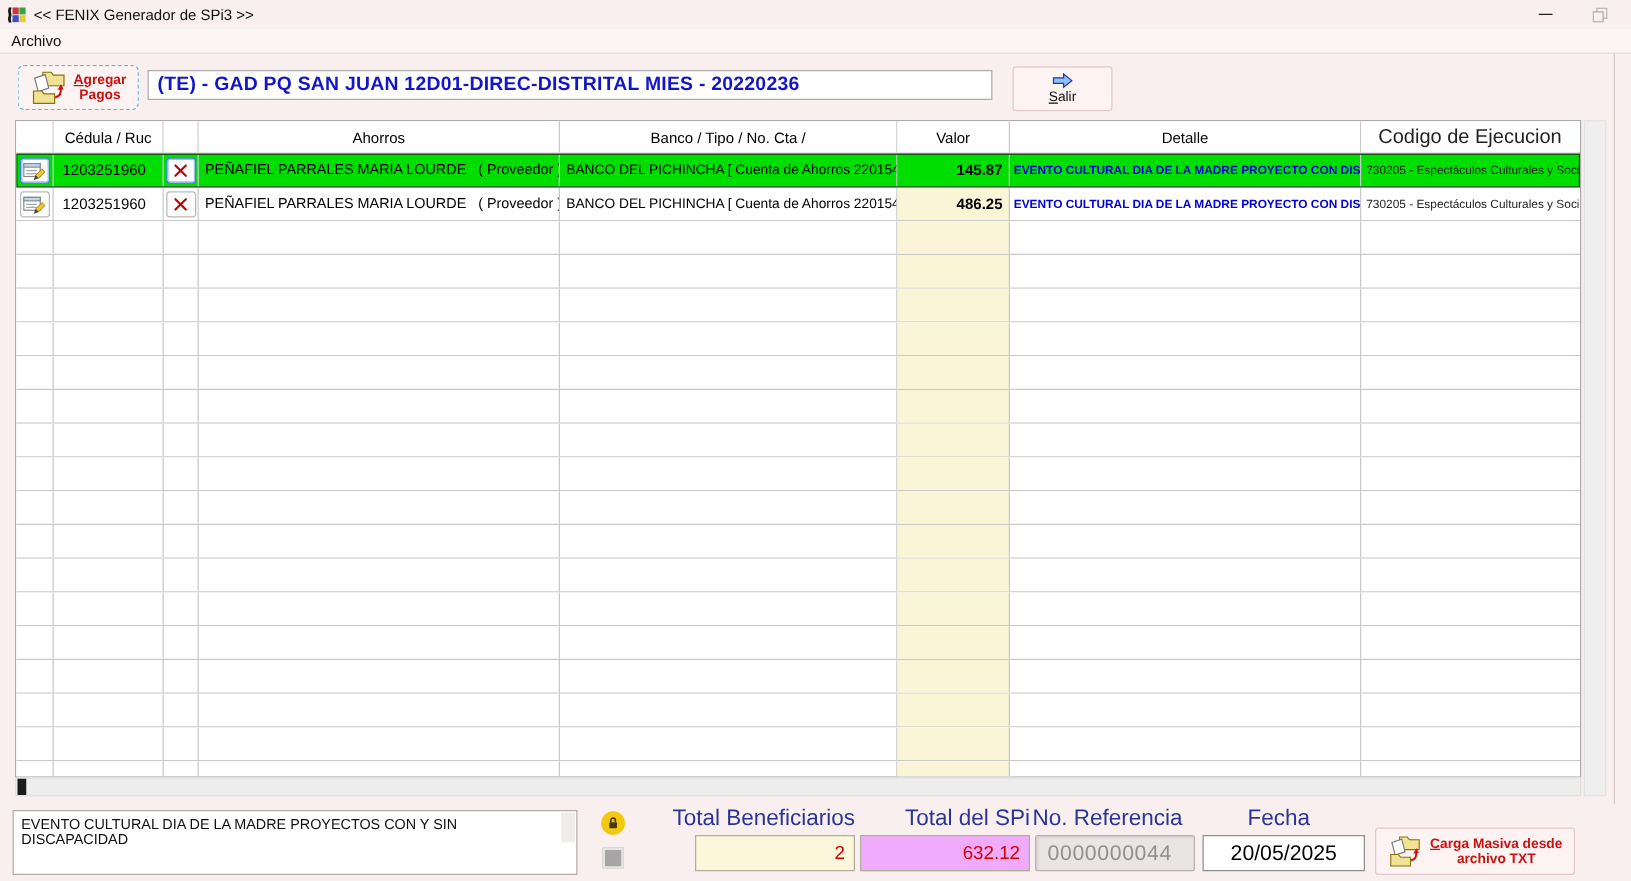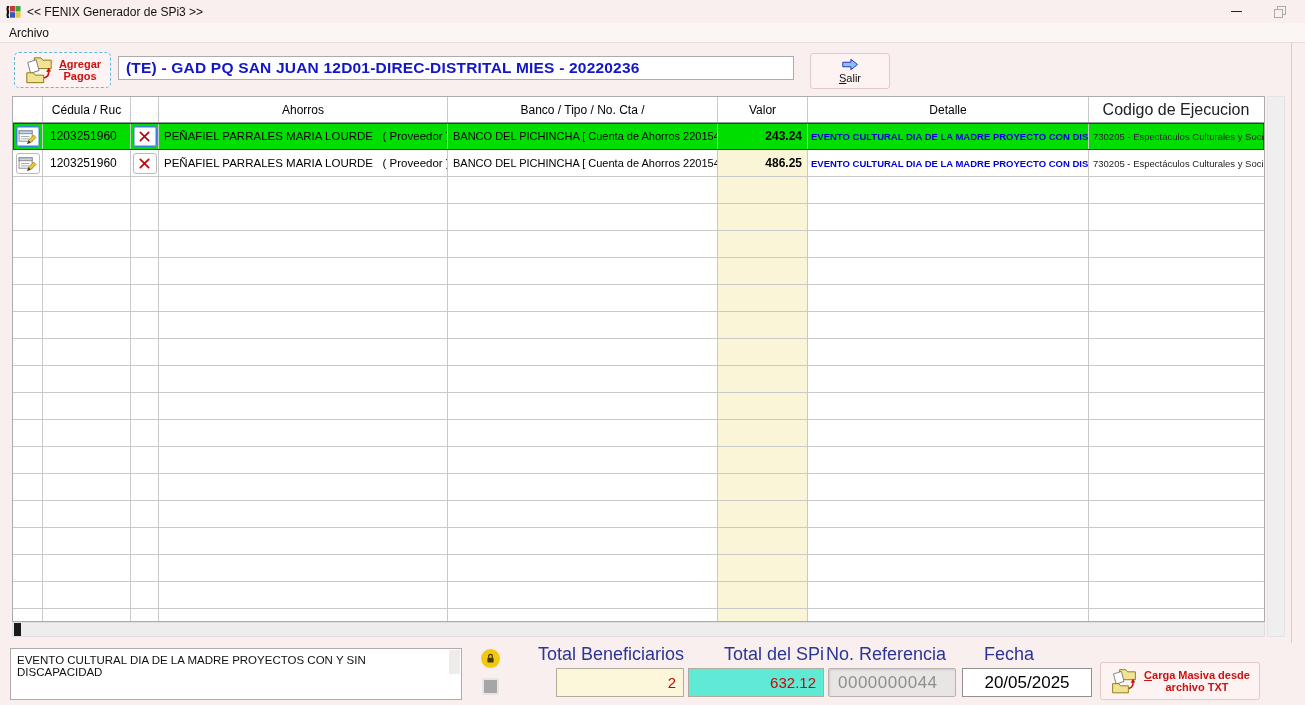--- a/index.html
+++ b/index.html
@@ -56,24 +56,24 @@
   .right-line { position:absolute; left:1291px; top:43px; width:1px; height:600px; background:#D8CCCA; }
   
   .note-box { position:absolute; left:10px; top:648px; width:452px; height:52px; background:#FFF; border:1px solid #B3ABAB; font-size:11.5px; padding:5px 16px 0 6px; color:#111; }
   .note-scroll { position:absolute; right:1px; top:1px; width:11px; height:24px; background:#EFECEC; }
   .lock-badge { position:absolute; left:481px; top:649px; width:19px; height:19px; border-radius:50%; background:#F2C811; display:flex; align-items:center; justify-content:center; }
   .gray-square { position:absolute; left:482px; top:678px; width:17px; height:17px; background:#A6A6A6; border:2px solid #E9E4E4; }
   .f-label { position:absolute; top:644px; height:22px; font-size:18px; color:#2B3596; white-space:nowrap; }
   .lab-benef { left:517px; width:167px; text-align:right; }
   .lab-spi   { left:688px; width:136px; text-align:right; }
   .lab-ref   { left:826px; width:132px; text-align:left; }
-  .lab-fecha { left:945px; width:130px; text-align:center; padding-right:2px; }
+  .lab-fecha { left:998px; width:130px; text-align:left; padding-right:2px; }
   .f-field { position:absolute; top:668px; height:29px; display:flex; align-items:center; }
   .fld-benef { left:556px; width:128px; background:#FCF6DB; border:1px solid #B2AC9C; color:#D40000; font-size:15px; justify-content:flex-end; padding-right:7px; }
-  .fld-spi   { left:688px; width:136px; background:#5eead4; border:1px solid #B2AC9C; color:#D40000; font-size:15px; justify-content:flex-end; padding-right:7px; }
+  .fld-spi   { left:688px; width:136px; background:#f0abfc; border:1px solid #B2AC9C; color:#D40000; font-size:15px; justify-content:flex-end; padding-right:7px; }
   .fld-ref   { left:828px; width:128px; background:#E9E5E5; border:1px solid #B9B2B2; border-radius:2px; box-shadow:inset 1px 1px 2px #D2CBCB; color:#8F8F8F; font-size:17px; padding-left:9px; letter-spacing:0.5px; }
   .fld-fecha { left:962px; width:130px; background:#FFF; border:1px solid #8F8F8F; color:#000; font-size:17px; justify-content:center; }
   .btn-carga { position:absolute; left:1100px; top:662px; width:160px; height:38px; gap:6px; }
   svg { display:block; }
 </style>
 </head>
 <body>
 
 <div class="titlebar">
   <span class="win-icon">
@@ -158,21 +158,21 @@
     <div class="cell c-ced">1203251960</div>
     <div class="cell c-x">
         <span class="row-btn">
       <svg viewBox="0 0 14 14" width="13" height="13">
         <path d="M2.5 2.5 L11.5 11.5 M11.5 2.5 L2.5 11.5" stroke="#C00000" stroke-width="1.8" stroke-linecap="round"></path>
       </svg>
     </span>
       </div>
     <div class="cell c-nom">PEÑAFIEL PARRALES MARIA LOURDE   ( Proveedor )</div>
     <div class="cell c-ban">BANCO DEL PICHINCHA [ Cuenta de Ahorros 2201549983 ]</div>
-    <div class="cell c-val">243.24</div>
+    <div class="cell c-val">145.87</div>
     <div class="cell c-det">EVENTO CULTURAL DIA DE LA MADRE PROYECTO CON DISCAPACIDAD</div>
     <div class="cell c-cod">730205 - Espectáculos Culturales y Sociales</div>
   </div>
 
   <div class="trow">
     <div class="cell c-btn">
         <span class="row-btn">
       <svg viewBox="0 0 20 16" width="19" height="15">
         <rect x="1" y="2" width="14" height="11" fill="#FFF" stroke="#888"></rect>
         <rect x="1" y="2" width="14" height="3" fill="#BFD8F2" stroke="#888"></rect>

